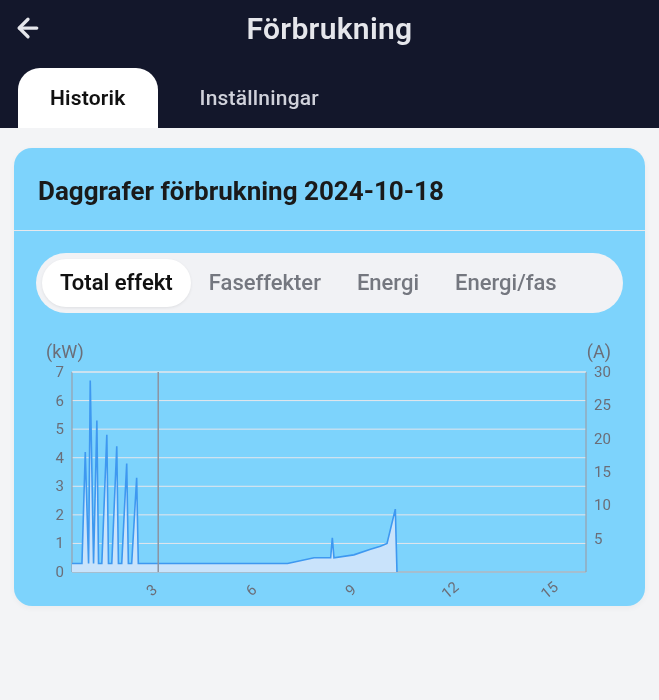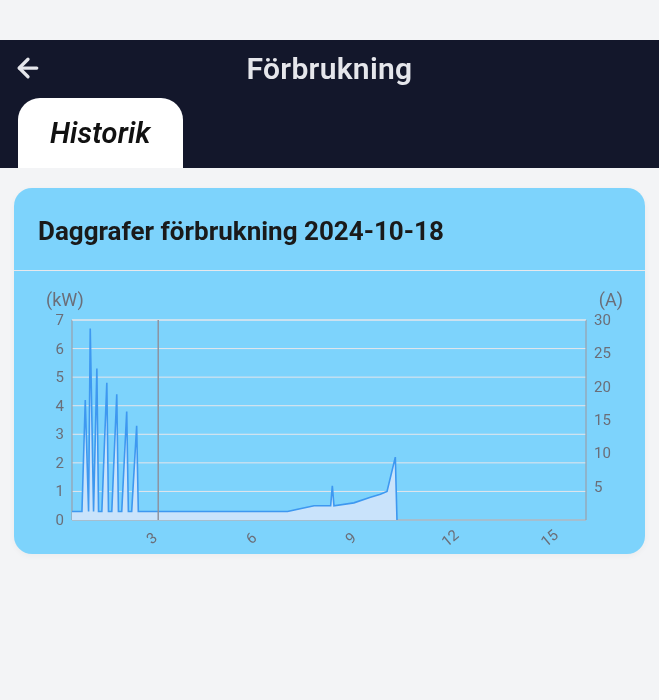--- a/index.html
+++ b/index.html
@@ -1,30 +1,29 @@
 <!DOCTYPE html>
 <html><head>
 <meta charset="utf-8">
 <style>
   * { box-sizing: border-box; margin: 0; padding: 0; }
   html, body { width: 659px; height: 700px; font-family: -apple-system, BlinkMacSystemFont, "Segoe UI", Roboto, Arial, sans-serif; background: #f3f4f6; overflow: hidden; }
   .header { background: #13172b; color: #d9dbe2; padding-top: 0; }
-  .header-row { display: flex; align-items: center; height: 56px; margin-top: 40px; }
+  .header-row { display: flex; align-items: center; height: 56px; }
   .back-btn { width: 56px; height: 56px; display: flex; align-items: center; justify-content: center; cursor: pointer; }
   .back-btn svg { stroke: #e5e6eb; }
   .title { flex: 1; text-align: center; font-size: 30px; font-weight: 600; color: #e5e6eb; letter-spacing: 0.3px; margin-left: -20px; }
   .tabs-top { display: flex; align-items: flex-end; gap: 22px; padding: 0 18px; height: 72px; }
   .tab-top {
-    font-size: 29px;
+    font-size: 21px;
     font-weight: 500;
     color: #cfd1da;
     padding: 18px 20px 18px 20px;
     cursor: pointer;
     letter-spacing: 0.2px;
-    font-style: italic;
   }
   .tab-top.active {
     background: #ffffff;
     color: #111;
     border-top-left-radius: 22px;
     border-top-right-radius: 22px;
     font-weight: 600;
     padding: 18px 32px 18px 32px;
   }
   .card {
@@ -61,21 +60,21 @@
     text-align: center;
     cursor: pointer;
     border-radius: 999px;
   }
   .seg-item.active {
     background: #ffffff;
     color: #111;
     font-weight: 600;
     box-shadow: 0 1px 3px rgba(0,0,0,0.08);
   }
-  .chart-area { padding: 18px 20px 0 24px; position: relative; }
+  .chart-area { padding: 18px 32px 0 24px; position: relative; }
   .axis-label-row { display: flex; justify-content: space-between; font-size: 18px; color: #6b6e78; margin-bottom: 4px; padding: 0 2px 0 8px; }
   svg.chart { display: block; }
   .y-tick, .x-tick { font-size: 15px; fill: #6b6e78; }
   .grid-line { stroke: #e5e6eb; stroke-width: 1; }
   .axis-line { stroke: #9aa0aa; stroke-width: 1.2; }
   .cursor-line { stroke: #8d93a0; stroke-width: 1.5; }
   .area-fill { fill: #c9e3fb; }
   .line-stroke { stroke: #3e98f0; stroke-width: 1.6; fill: none; }
 </style>
 </head>
@@ -87,25 +86,34 @@
       <svg width="30" height="30" viewBox="0 0 24 24" fill="none" stroke-width="2.6" stroke-linecap="round" stroke-linejoin="round">
         <path d="M19 12H5"></path>
           <path d="M12 19l-7-7 7-7"></path>
       </svg>
     </div>
     <div class="title">Förbrukning</div>
     <div style="width:36px"></div>
   </div>
   <div class="tabs-top" id="top-tabs">
       <div class="tab-top active">Historik</div>
+      <div class="tab-top">Inställningar</div>
     </div>
 </div>
 
 <div class="card">
   <div class="card-title">Daggrafer förbrukning 2024-10-18</div>
+  <div class="seg-wrap">
+    <div class="seg" id="seg">
+        <div class="seg-item active">Total effekt</div>
+        <div class="seg-item">Faseffekter</div>
+        <div class="seg-item">Energi</div>
+        <div class="seg-item">Energi/fas</div>
+      </div>
+  </div>
   <div class="chart-area">
     <div class="axis-label-row">
       <span>(kW)</span>
       <span>(A)</span>
     </div>
     <svg class="chart" id="chart" width="582" height="240">
         <line x1="34" y1="206" x2="548" y2="206" class="grid-line"></line>
         <text x="26" y="211" text-anchor="end" class="y-tick">0</text>
         <line x1="34" y1="177.42857142857144" x2="548" y2="177.42857142857144" class="grid-line"></line>
         <text x="26" y="182.42857142857144" text-anchor="end" class="y-tick">1</text>

